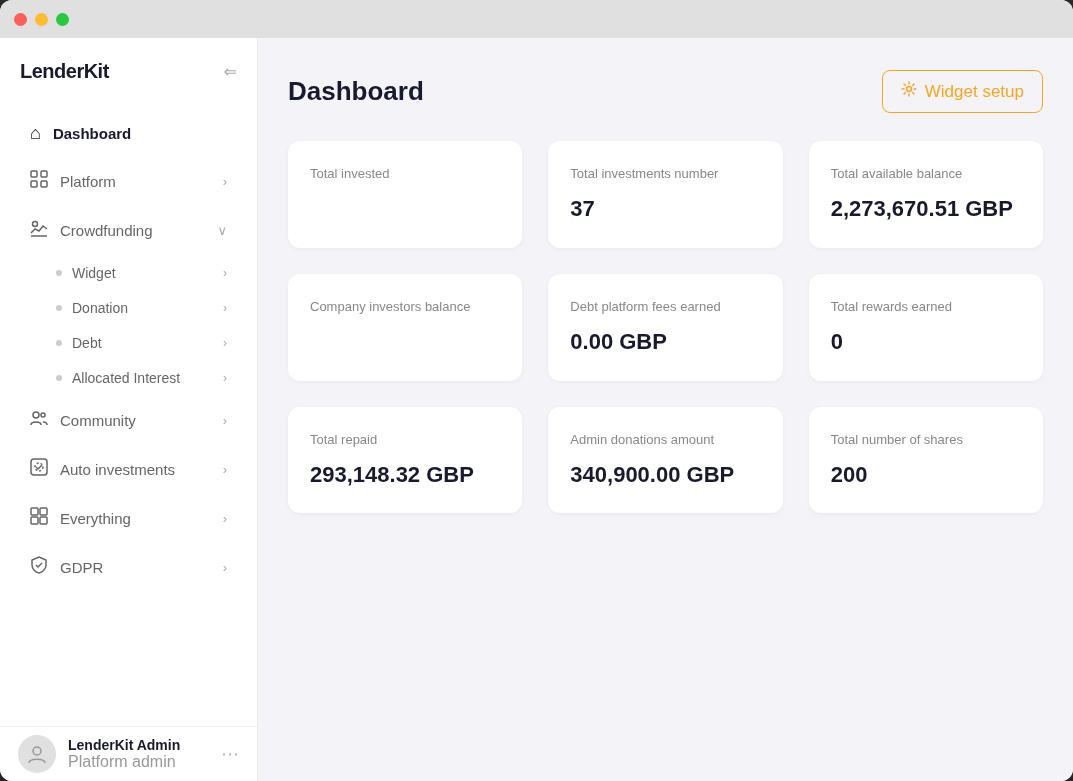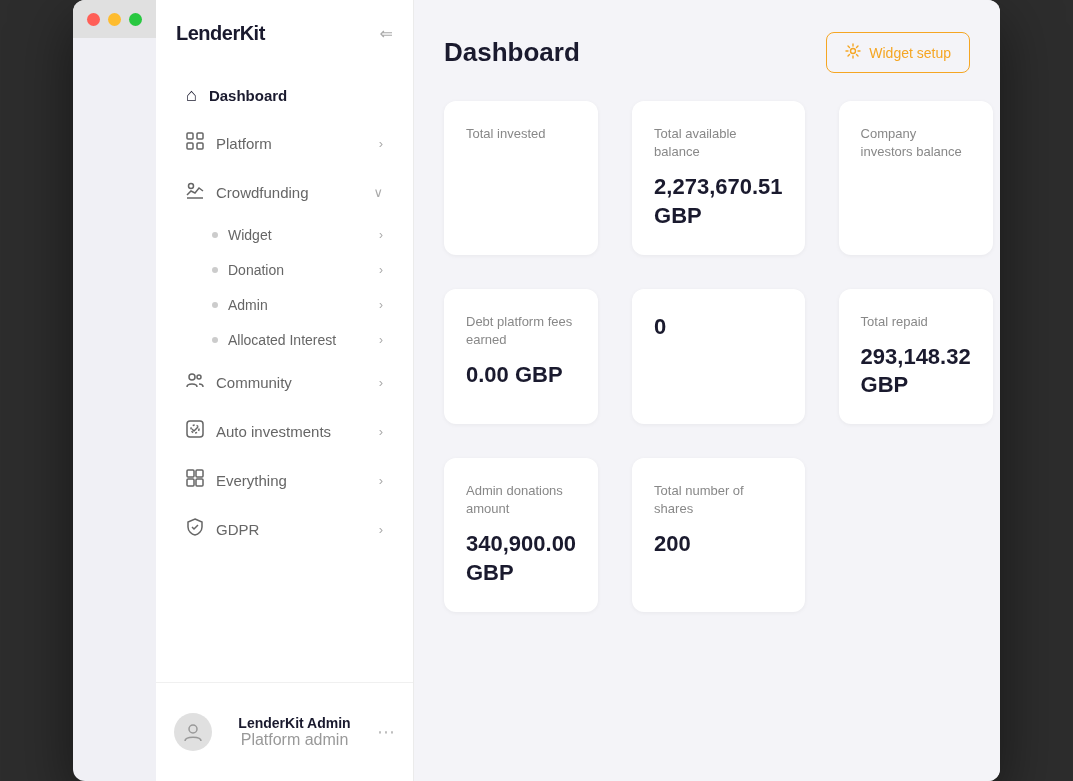--- a/index.html
+++ b/index.html
@@ -5,26 +5,27 @@
     * { box-sizing: border-box; margin: 0; padding: 0; }
     body {
       font-family: -apple-system, BlinkMacSystemFont, 'Segoe UI', sans-serif;
       background: #2d2d2d;
       display: flex;
       justify-content: center;
       align-items: center;
       min-height: 100vh;
     }
     .window {
-      width: 927px;
+      width: 1073px;
       height: 781px;
       background: #f0f0f5;
       border-radius: 12px;
       overflow: hidden;
       display: flex;
+      flex-direction: column;
       box-shadow: 0 20px 60px rgba(0,0,0,0.5);
     }
     .titlebar {
       background: #e0e0e0;
       height: 38px;
       display: flex;
       align-items: center;
       padding: 0 14px;
       gap: 8px;
       flex-shrink: 0;
@@ -97,26 +98,25 @@
       font-weight: 400;
       border-radius: 8px;
       margin: 1px 10px;
       gap: 10px;
     }
     .nav-sub-item .bullet {
       width: 6px; height: 6px; border-radius: 50%; background: #ccc; flex-shrink: 0;
     }
     .nav-sub-item .nav-chevron { margin-left: auto; font-size: 12px; color: #aaa; }
     .sidebar-footer {
-      padding: 30px 18px;
+      padding: 8px 18px;
       border-top: 1px solid #f0f0f0;
       display: flex;
       align-items: center;
       gap: 12px;
-      text-align: center;
     }
     .avatar {
       width: 38px; height: 38px; border-radius: 50%;
       background: #e0e0e0;
       display: flex; align-items: center; justify-content: center;
       font-size: 18px; color: #999;
       flex-shrink: 0;
     }
     .user-info { flex: 1; }
     .user-name { font-size: 14px; font-weight: 600; color: #1a1a2e; }
@@ -142,28 +142,28 @@
     }
     .widget-setup-btn {
       display: flex;
       align-items: center;
       gap: 8px;
       padding: 10px 18px;
       border: 1.5px solid #f5a623;
       border-radius: 8px;
       background: transparent;
       color: #f5a623;
-      font-size: 14px;
+      font-size: 17px;
       font-weight: 500;
       cursor: pointer;
     }
     .stats-grid {
       display: grid;
       grid-template-columns: repeat(3, 1fr);
-      gap: 34px;
+      gap: 26px;
     }
     .stat-card {
       background: #fff;
       border-radius: 12px;
       padding: 24px 22px;
       box-shadow: 0 1px 4px rgba(0,0,0,0.05);
     }
     .stat-label {
       font-size: 13px;
       color: #888;
@@ -233,21 +233,21 @@
           <span>Widget</span>
           <span class="nav-chevron">›</span>
         </div>
         <div class="nav-sub-item">
           <span class="bullet"></span>
           <span>Donation</span>
           <span class="nav-chevron">›</span>
         </div>
         <div class="nav-sub-item">
           <span class="bullet"></span>
-          <span>Admin</span>
+          <span>Debt</span>
           <span class="nav-chevron">›</span>
         </div>
         <div class="nav-sub-item">
           <span class="bullet"></span>
           <span>Allocated Interest</span>
           <span class="nav-chevron">›</span>
         </div>
 
         <div class="nav-item">
           <span class="nav-icon">
@@ -327,32 +327,37 @@
           <span>Widget setup</span>
         </button>
       </div>
 
       <div class="stats-grid">
 
         <div class="stat-card">
           <div class="stat-label">Total invested</div>
         </div>
         <div class="stat-card">
+          <div class="stat-label">Total investments number</div>
+          <div class="stat-value">37</div>
+        </div>
+        <div class="stat-card">
           <div class="stat-label">Total available balance</div>
           <div class="stat-value">2,273,670.51 GBP</div>
         </div>
 
         <div class="stat-card">
           <div class="stat-label">Company investors balance</div>
         </div>
         <div class="stat-card">
           <div class="stat-label">Debt platform fees earned</div>
           <div class="stat-value">0.00 GBP</div>
         </div>
         <div class="stat-card">
+          <div class="stat-label">Total rewards earned</div>
           <div class="stat-value">0</div>
         </div>
 
         <div class="stat-card">
           <div class="stat-label">Total repaid</div>
           <div class="stat-value">293,148.32 GBP</div>
         </div>
         <div class="stat-card">
           <div class="stat-label">Admin donations amount</div>
           <div class="stat-value">340,900.00 GBP</div>

